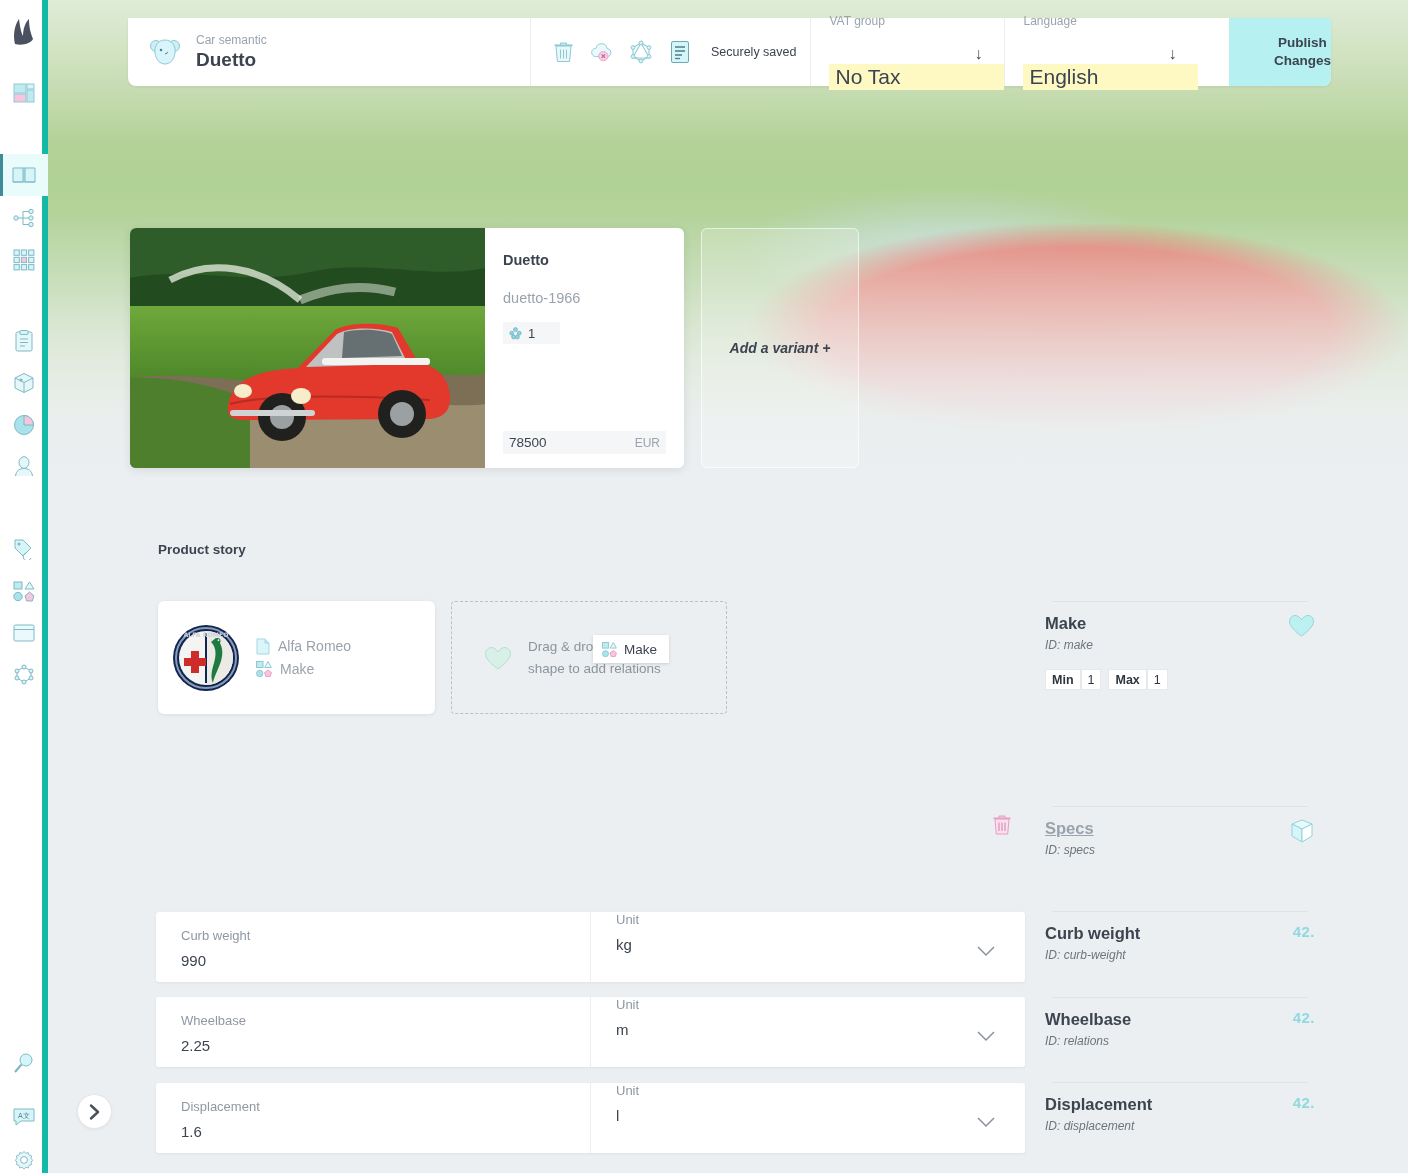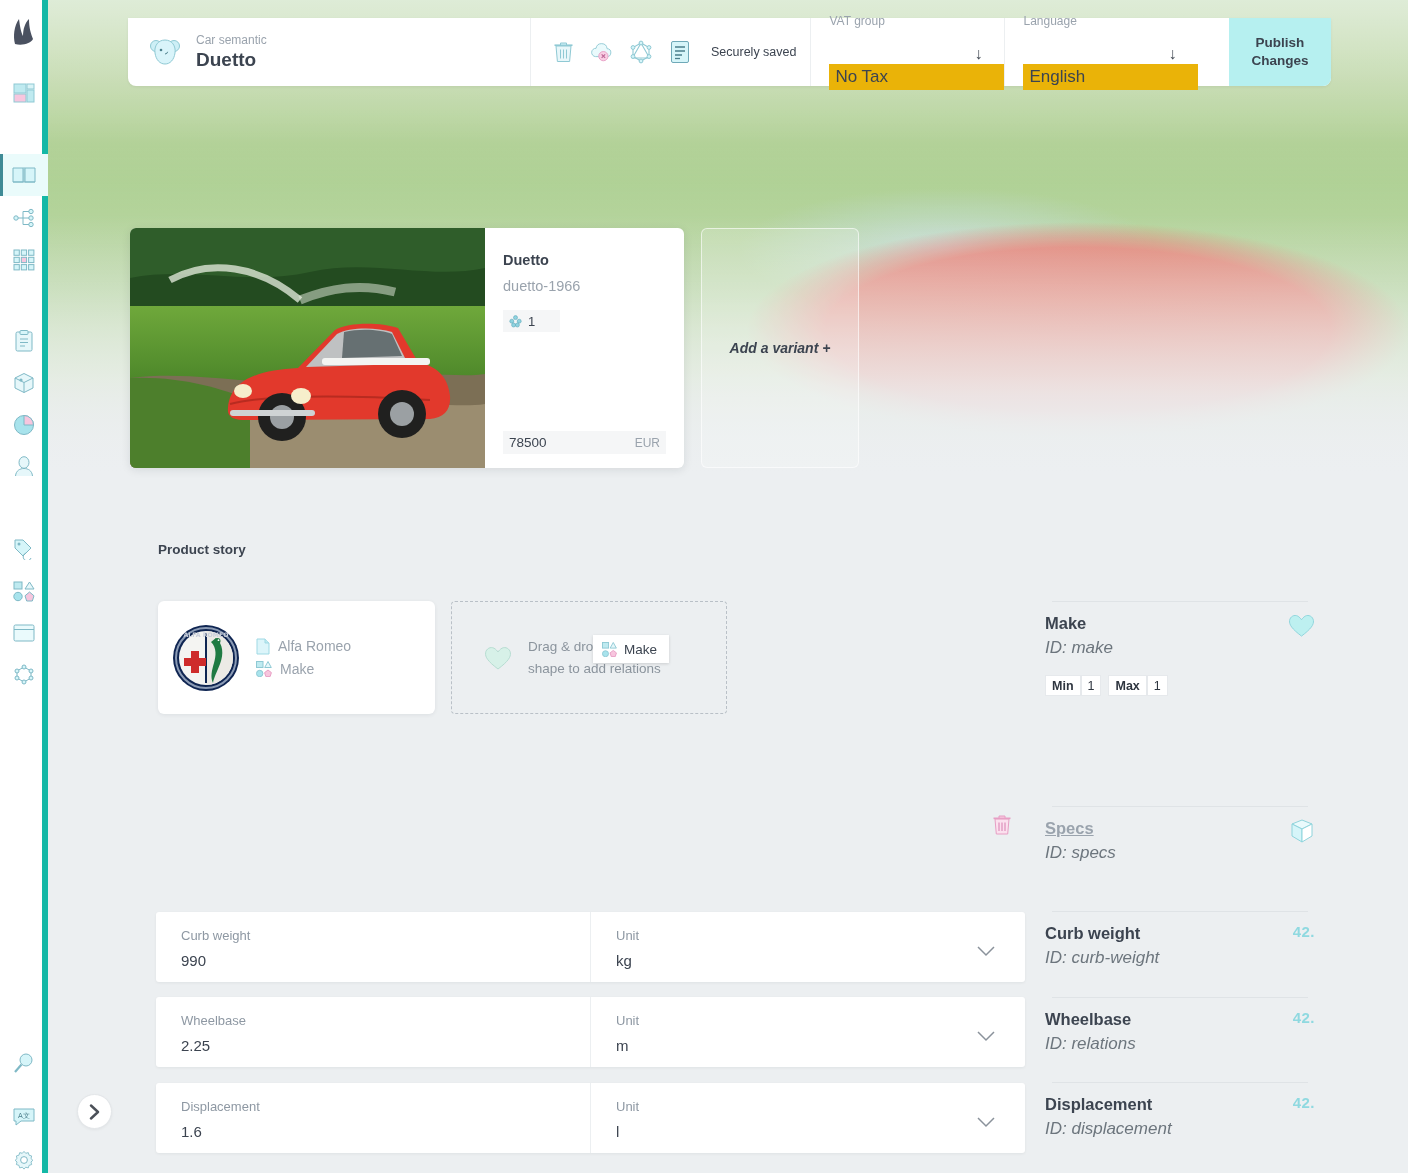--- a/index.html
+++ b/index.html
@@ -62,42 +62,42 @@
   .tb-name { font-size: 19px; font-weight: 700; color: #3c4450; line-height: 23px; }
   .tb-sep { width:1px; height:68px; background:#eceff1; }
 
   .tb-icons { display:flex; align-items:center; gap: 15px; padding: 0 14px 0 20px; height:68px; }
   .tb-icon { width:24px; height:26px; display:flex; align-items:center; justify-content:center; cursor:pointer; }
   .tb-saved { font-size: 12.5px; color: #3c4450; margin-left: 4px; white-space:nowrap; }
 
   .tb-field { position: relative; height: 68px; display:flex; flex-direction:column; justify-content:center; padding-left: 18px; gap: 34px; }
   .tb-field-label { font-size: 12px; color: #9aa3ad; line-height: 14px; margin-bottom: 2px; }
   .tb-field-value {
-    font-size: 17px; color: #3c4450; background: #eab308;
+    font-size: 21px; color: #3c4450; background: #fef9c3;
     line-height: 26px; padding: 0 6px; width: 175px;
   }
   .tb-caret { position:absolute; right: 22px; top: 27px; font-size: 16px; color:#444b55; }
 
   .publish {
     margin-left: auto; width: 102px; height: 68px; background: #b6f0f0;
-    display: flex; align-items: center; justify-content: center;
+    display: flex; align-items: center; justify-content: flex-end;
     text-align: center; font-size: 13.5px; font-weight: 700; color: #3c4450;
     line-height: 18px; cursor: pointer; border-radius: 0 0 8px 0;
   }
 
   
   .variant-card {
     position: absolute; left: 130px; top: 228px; width: 554px; height: 240px;
     background: #fff; border-radius: 6px; overflow: hidden; display:flex;
     box-shadow: 0 2px 10px rgba(20,30,40,.10); z-index: 10;
   }
   .variant-photo { width: 355px; height: 240px; position: relative; overflow:hidden; }
   .variant-info { flex:1; position: relative; padding: 24px 18px 0 18px; }
   .vi-title { font-size: 14.5px; font-weight: 700; color: #3c4450; }
-  .vi-slug { font-size: 14.5px; color: #9aa3ad; margin-top: 10px; }
+  .vi-slug { font-size: 14.5px; color: #9aa3ad; margin-top: 22px; }
   .vi-qty {
     margin-top: 16px; background: #f5f6f7; width: 57px; height: 22px;
     display: flex; align-items: center; gap: 6px; padding-left: 6px;
     font-size: 13px; color: #3c4450;
   }
   .vi-price {
     position: absolute; left: 18px; bottom: 14px; width: 163px; height: 23px;
     background: #f5f6f7; display:flex; align-items:center; justify-content:space-between;
     padding: 0 6px; font-size: 13.5px; color: #3c4450;
   }
@@ -143,31 +143,31 @@
     position: absolute; left: 993px; top: 814px; width: 20px; height: 22px; z-index: 14; cursor:pointer;
   }
 
   
   .attr-row {
     position: absolute; left: 156px; width: 869px; height: 70px; z-index: 14;
     display:flex; background: #fff; border-radius: 3px; overflow:hidden;
     box-shadow: 0 1px 3px rgba(20,30,40,.06);
   }
   .attr-cellA { width: 435px; border-right: 1px solid #eceff1; padding: 16px 0 0 25px; }
-  .attr-cellB { flex:1; padding: 16px 0 0 25px; position: relative; }
+  .attr-cellB { flex:1; padding: 0 0 0 25px; position: relative; }
   .attr-label { font-size: 13px; color: #8e98a3; line-height: 16px; }
   .attr-value { font-size: 15px; color: #3c4450; margin-top: 8px; }
   .attr-caret { position:absolute; right: 30px; top: 34px; }
 
   
   .rc { position: absolute; left: 1045px; width: 270px; z-index: 14; }
   .rc-head { display:flex; align-items:flex-start; justify-content:space-between; }
   .rc-name { font-size: 16.5px; font-weight: 700; color: #3c4450; line-height: 20px; }
   .rc-name.muted { color: #9aa3ad; text-decoration: underline; }
-  .rc-id { font-size: 17px; font-style: italic; color: #6c757d; margin-top: 5px; }
+  .rc-id { font-size: 12px; font-style: italic; color: #6c757d; margin-top: 5px; }
   .rc-divider { position:absolute; left: 1052px; width: 256px; height:1px; background:#dfe3e6; z-index:13; }
   .minmax { margin-top: 17px; display:flex; }
   .mm-box { background:#fff; height: 21px; display:flex; align-items:center; padding: 0 7px;
             font-size: 12.5px; color:#2f3640; font-weight:700; box-shadow: 0 0 0 1px #e6e9ec inset; }
   .mm-box.val { font-weight: 400; }
   .mm-gap { width: 7px; }
 
   .num-badge { font-size: 15px; font-weight: 700; color: #8fd9e0; letter-spacing: .5px; }
 
   

